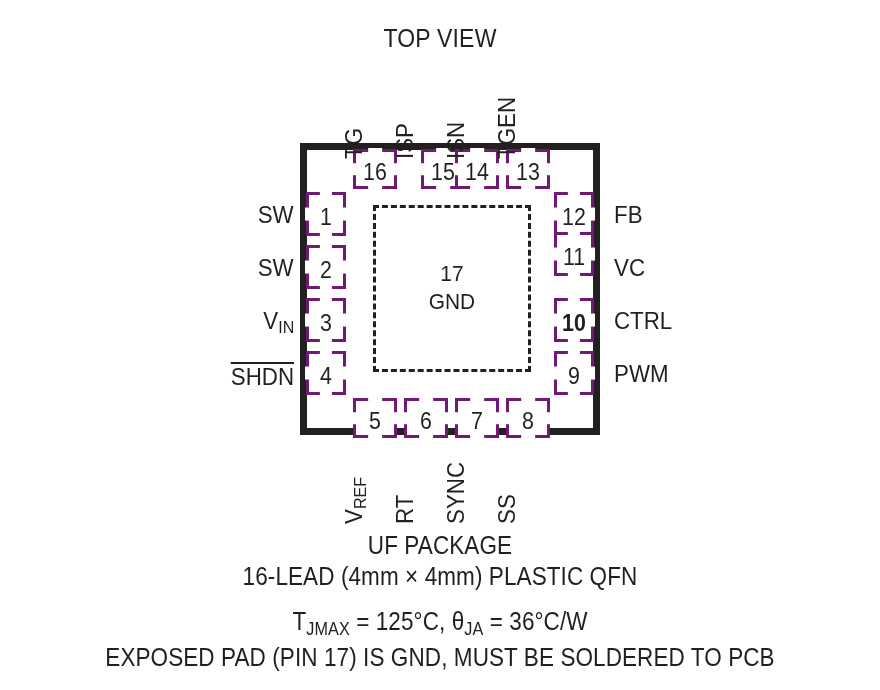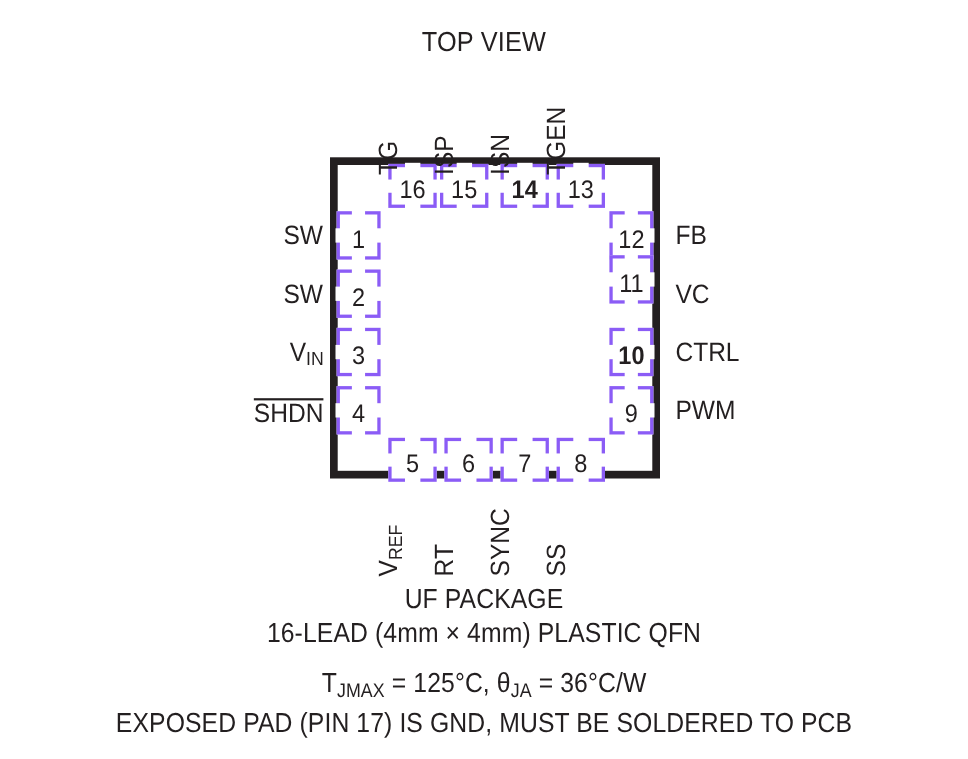--- a/index.html
+++ b/index.html
@@ -97,21 +97,21 @@
     line-height: 28px;
     color: #231f20;
     transform: scaleX(0.95);
   }
 
   
   .pin {
     position: absolute;
     box-sizing: border-box;
     background: #ffffff;
-    border: 3px solid #8b5cf6;
+    border: 3px solid #701a75;
     color: #231f20;
     font-size: 23px;
     text-align: center;
     line-height: 1;
   }
   .pin span {
     position: absolute;
     left: 0;
     width: 100%;
     display: block;
@@ -195,20 +195,24 @@
 </style>
 </head>
 <body>
 
 <div class="stage">
 
   <div class="txt center-x title" style="top:26px;">TOP VIEW</div>
 
   <div id="package-outline"></div>
 
+  <div id="exposed-pad">
+    <div class="pad-label">17</div>
+    <div class="pad-label" style="top:80px;">GND</div>
+  </div>
 
   <div class="pin h" style="left:306px; top:192px; width:40px; height:44px;">
     <span style="top:11px;">1</span>
     <i class="side-notch n1"></i>
       <i class="side-notch n2"></i>
   </div>
   <div class="pin h" style="left:306px; top:245px; width:40px; height:44px;">
     <span style="top:11px;">2</span>
     <i class="side-notch n1"></i>
       <i class="side-notch n2"></i>
@@ -269,26 +273,26 @@
   </div>
   <div class="pin-name right" style="left:614px; top:362px;">
     <span>PWM</span>
   </div>
 
   <div class="pin v" style="left:353px; top:149px; width:44px; height:40px;">
     <span style="top:9px;">16</span>
     <i class="side-notch n1"></i>
       <i class="side-notch n2"></i>
   </div>
-  <div class="pin v" style="left:400px; top:149px; width:44px; height:40px;text-decoration:underline;">
+  <div class="pin v" style="left:421px; top:149px; width:44px; height:40px;text-decoration:underline;">
     <span style="top:9px;">15</span>
     <i class="side-notch n1"></i>
       <i class="side-notch n2"></i>
   </div>
-  <div class="pin v" style="left:455px; top:149px; width:44px; height:40px;font-weight:bold;">
+  <div class="pin v" style="left:455px; top:149px; width:44px; height:40px;">
     <span style="top:9px;">14</span>
     <i class="side-notch n1"></i>
       <i class="side-notch n2"></i>
   </div>
   <div class="pin v" style="left:506px; top:149px; width:44px; height:40px;">
     <span style="top:9px;">13</span>
     <i class="side-notch n1"></i>
       <i class="side-notch n2"></i>
   </div>
 

